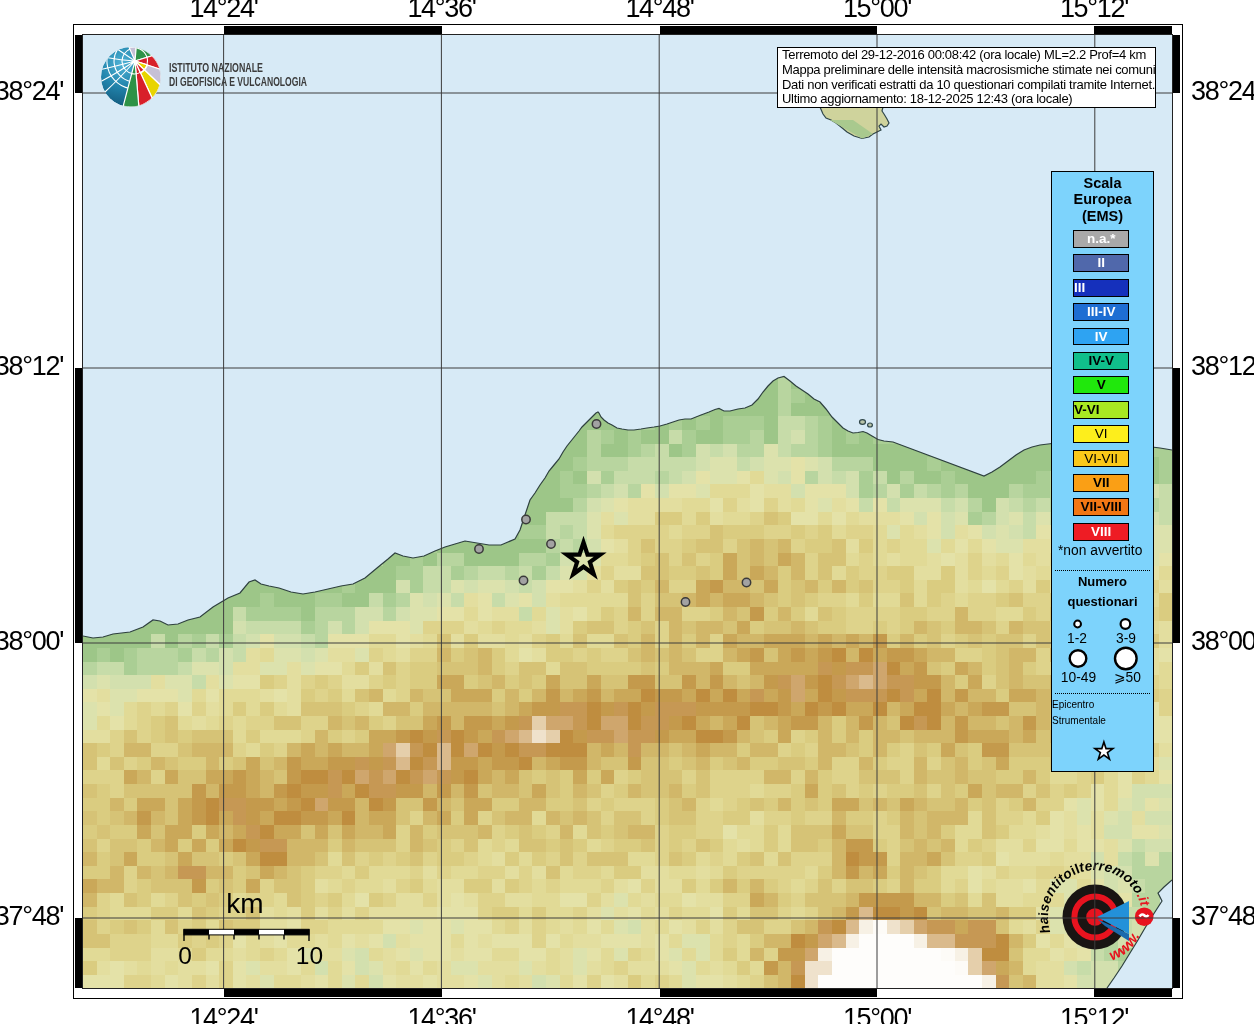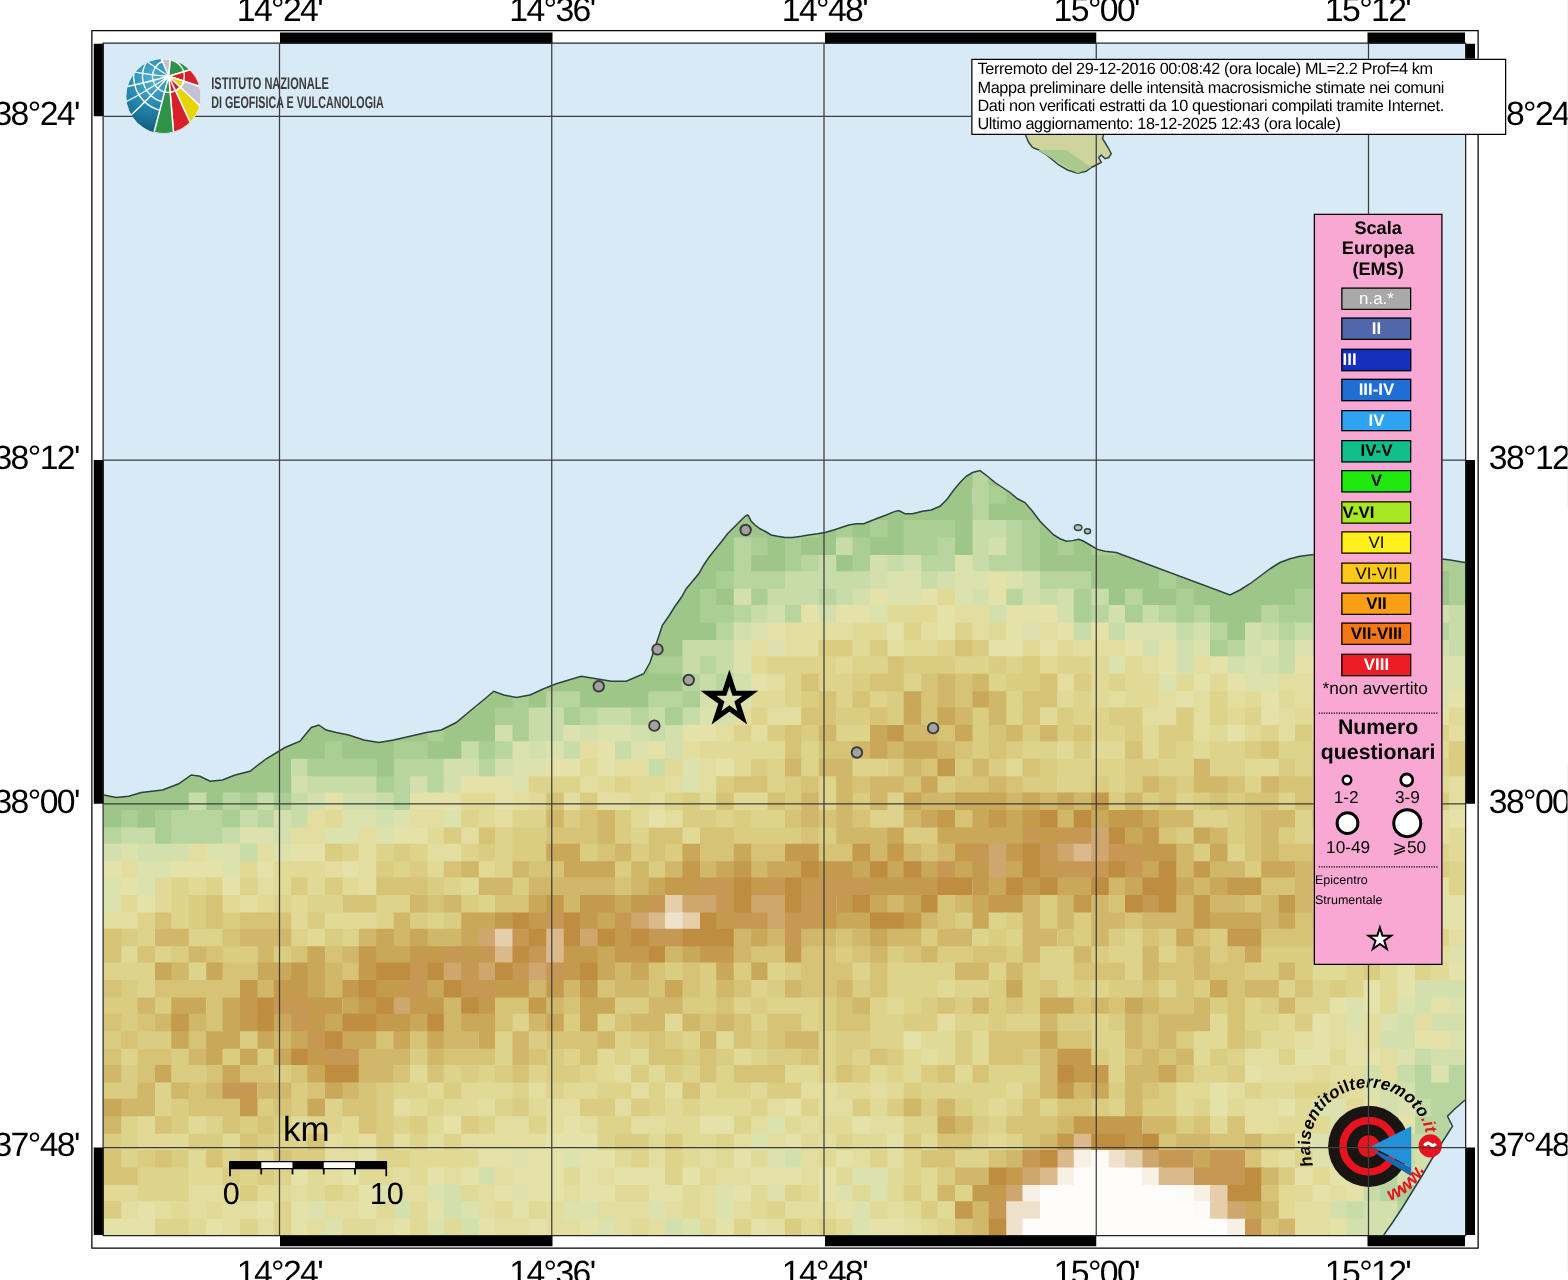--- a/index.html
+++ b/index.html
@@ -2369,43 +2369,43 @@
 <div class="ann" style="left:1094px;top:-5px;transform:translateX(-50%)">15°12'</div>
 <div class="ann" style="left:1094px;top:1005px;transform:translateX(-50%)">15°12'</div>
 <div class="ann" style="left:-8px;top:78px;width:71px;text-align:right">38°24'</div>
 <div class="ann" style="left:1191px;top:78px">38°24'</div>
 <div class="ann" style="left:-8px;top:353px;width:71px;text-align:right">38°12'</div>
 <div class="ann" style="left:1191px;top:353px">38°12'</div>
 <div class="ann" style="left:-8px;top:628px;width:71px;text-align:right">38°00'</div>
 <div class="ann" style="left:1191px;top:628px">38°00'</div>
 <div class="ann" style="left:-8px;top:903px;width:71px;text-align:right">37°48'</div>
 <div class="ann" style="left:1191px;top:903px">37°48'</div>
-<div style="position:absolute;left:777px;top:47px;width:428px;height:61px;box-sizing:border-box;background:#fff;border:1px solid #000;font-size:13px;letter-spacing:-0.3px;line-height:14.8px;padding:0 0 0 4px;white-space:nowrap;overflow:hidden">
+<div style="position:absolute;left:777px;top:47px;width:379px;height:61px;box-sizing:border-box;background:#fff;border:1px solid #000;font-size:13px;letter-spacing:-0.3px;line-height:14.8px;padding:0 0 0 4px;white-space:nowrap;overflow:hidden">
 Terremoto del 29-12-2016 00:08:42 (ora locale) ML=2.2 Prof=4 km<br>
 Mappa preliminare delle intensità macrosismiche stimate nei comuni<br>
 Dati non verificati estratti da 10 questionari compilati tramite Internet.<br>
 Ultimo aggiornamento: 18-12-2025 12:43 (ora locale)</div>
-<div style="position:absolute;left:1051px;top:171px;width:103px;height:601px;background:#f9a8d4;border:1.5px solid #000;box-sizing:border-box;font-family:'Liberation Sans',sans-serif">
+<div style="position:absolute;left:1051px;top:171px;width:103px;height:601px;background:#7dd3fc;border:1.5px solid #000;box-sizing:border-box;font-family:'Liberation Sans',sans-serif">
     <div style="position:absolute;left:0;top:3px;width:100%;text-align:center;font-weight:bold;font-size:14.5px;line-height:16.3px">Scala<br>Europea<br>(EMS)</div>
-<div style="position:absolute;left:21px;top:58.0px;width:54.4px;height:15.8px;background:#a9a9a9;color:#fff;border:1.8px solid #000;font-weight:normal;font-size:13.5px;text-align:center;line-height:15.8px">n.a.*</div>
+<div style="position:absolute;left:21px;top:58.0px;width:54.4px;height:15.8px;background:#a9a9a9;color:#fff;border:1.8px solid #000;font-weight:bold;font-size:13.5px;text-align:center;line-height:15.8px">n.a.*</div>
 <div style="position:absolute;left:21px;top:82.4px;width:54.4px;height:15.8px;background:#5068ab;color:#fff;border:1.8px solid #000;font-weight:bold;font-size:13.5px;text-align:center;line-height:15.8px">II</div>
 <div style="position:absolute;left:21px;top:106.8px;width:54.4px;height:15.8px;background:#1530bc;color:#fff;border:1.8px solid #000;font-weight:bold;font-size:13.5px;text-align:left;line-height:15.8px">III</div>
 <div style="position:absolute;left:21px;top:131.2px;width:54.4px;height:15.8px;background:#1e6ed3;color:#fff;border:1.8px solid #000;font-weight:bold;font-size:13.5px;text-align:center;line-height:15.8px">III-IV</div>
 <div style="position:absolute;left:21px;top:155.6px;width:54.4px;height:15.8px;background:#2ea3f2;color:#fff;border:1.8px solid #000;font-weight:bold;font-size:13.5px;text-align:center;line-height:15.8px">IV</div>
 <div style="position:absolute;left:21px;top:180.0px;width:54.4px;height:15.8px;background:#10bf8b;color:#000;border:1.8px solid #000;font-weight:bold;font-size:13.5px;text-align:center;line-height:15.8px">IV-V</div>
 <div style="position:absolute;left:21px;top:204.4px;width:54.4px;height:15.8px;background:#20e80c;color:#000;border:1.8px solid #000;font-weight:bold;font-size:13.5px;text-align:center;line-height:15.8px">V</div>
 <div style="position:absolute;left:21px;top:228.8px;width:54.4px;height:15.8px;background:#a8e822;color:#000;border:1.8px solid #000;font-weight:bold;font-size:13.5px;text-align:left;line-height:15.8px">V-VI</div>
 <div style="position:absolute;left:21px;top:253.2px;width:54.4px;height:15.8px;background:#fdee1c;color:#000;border:1.8px solid #000;font-weight:normal;font-size:13.5px;text-align:center;line-height:15.8px">VI</div>
 <div style="position:absolute;left:21px;top:277.6px;width:54.4px;height:15.8px;background:#fac819;color:#000;border:1.8px solid #000;font-weight:normal;font-size:13.5px;text-align:center;line-height:15.8px">VI-VII</div>
 <div style="position:absolute;left:21px;top:302.0px;width:54.4px;height:15.8px;background:#fa9f15;color:#000;border:1.8px solid #000;font-weight:bold;font-size:13.5px;text-align:center;line-height:15.8px">VII</div>
 <div style="position:absolute;left:21px;top:326.4px;width:54.4px;height:15.8px;background:#f37714;color:#000;border:1.8px solid #000;font-weight:bold;font-size:13.5px;text-align:center;line-height:15.8px">VII-VIII</div>
 <div style="position:absolute;left:21px;top:350.8px;width:54.4px;height:15.8px;background:#ee1c24;color:#fff;border:1.8px solid #000;font-weight:bold;font-size:13.5px;text-align:center;line-height:15.8px">VIII</div>
 <div style="position:absolute;left:6px;top:371px;font-size:13.8px">*non avvertito</div>
 <div style="position:absolute;left:3px;right:3px;top:397.5px;border-top:1.6px dotted #000"></div>
-<div style="position:absolute;left:0;top:400px;width:100%;text-align:center;font-weight:bold;font-size:17px;line-height:20.3px">Numero<br>questionari</div>
+<div style="position:absolute;left:0;top:400px;width:100%;text-align:center;font-weight:bold;font-size:13px;line-height:20.3px">Numero<br>questionari</div>
 <svg width="101" height="88" style="position:absolute;left:0;top:437px">
 <circle cx="25.6" cy="15" r="3.4" fill="#fff" stroke="#000" stroke-width="2"></circle>
 <circle cx="73.4" cy="15" r="4.8" fill="#fff" stroke="#000" stroke-width="2.2"></circle>
 <text x="25" y="33.5" font-size="13.8" text-anchor="middle" font-family="'Liberation Sans',sans-serif">1-2</text>
 <text x="74" y="33.5" font-size="13.8" text-anchor="middle" font-family="'Liberation Sans',sans-serif">3-9</text>
 <circle cx="26" cy="49.5" r="8.3" fill="#fff" stroke="#000" stroke-width="2.4"></circle>
 <circle cx="73.8" cy="49.5" r="10.8" fill="#fff" stroke="#000" stroke-width="2.4"></circle>
 <text x="26.5" y="73" font-size="13.8" text-anchor="middle" font-family="'Liberation Sans',sans-serif">10-49</text>
 <text x="75.5" y="73" font-size="13.8" text-anchor="middle" font-family="'Liberation Sans',sans-serif">⩾50</text>
 </svg>

